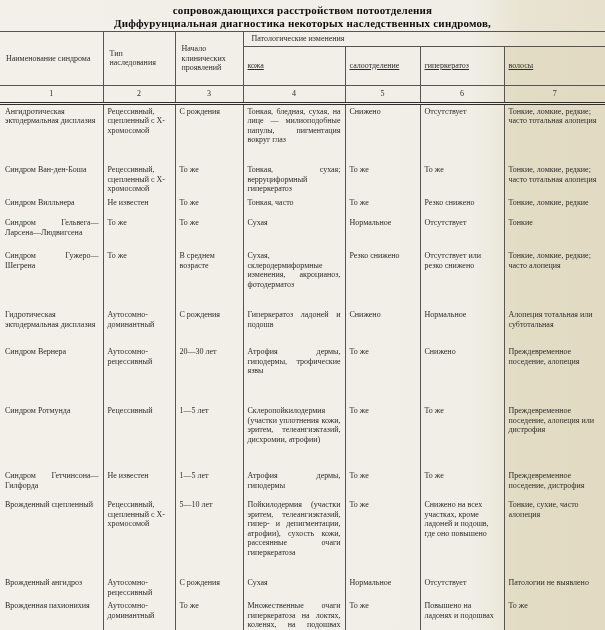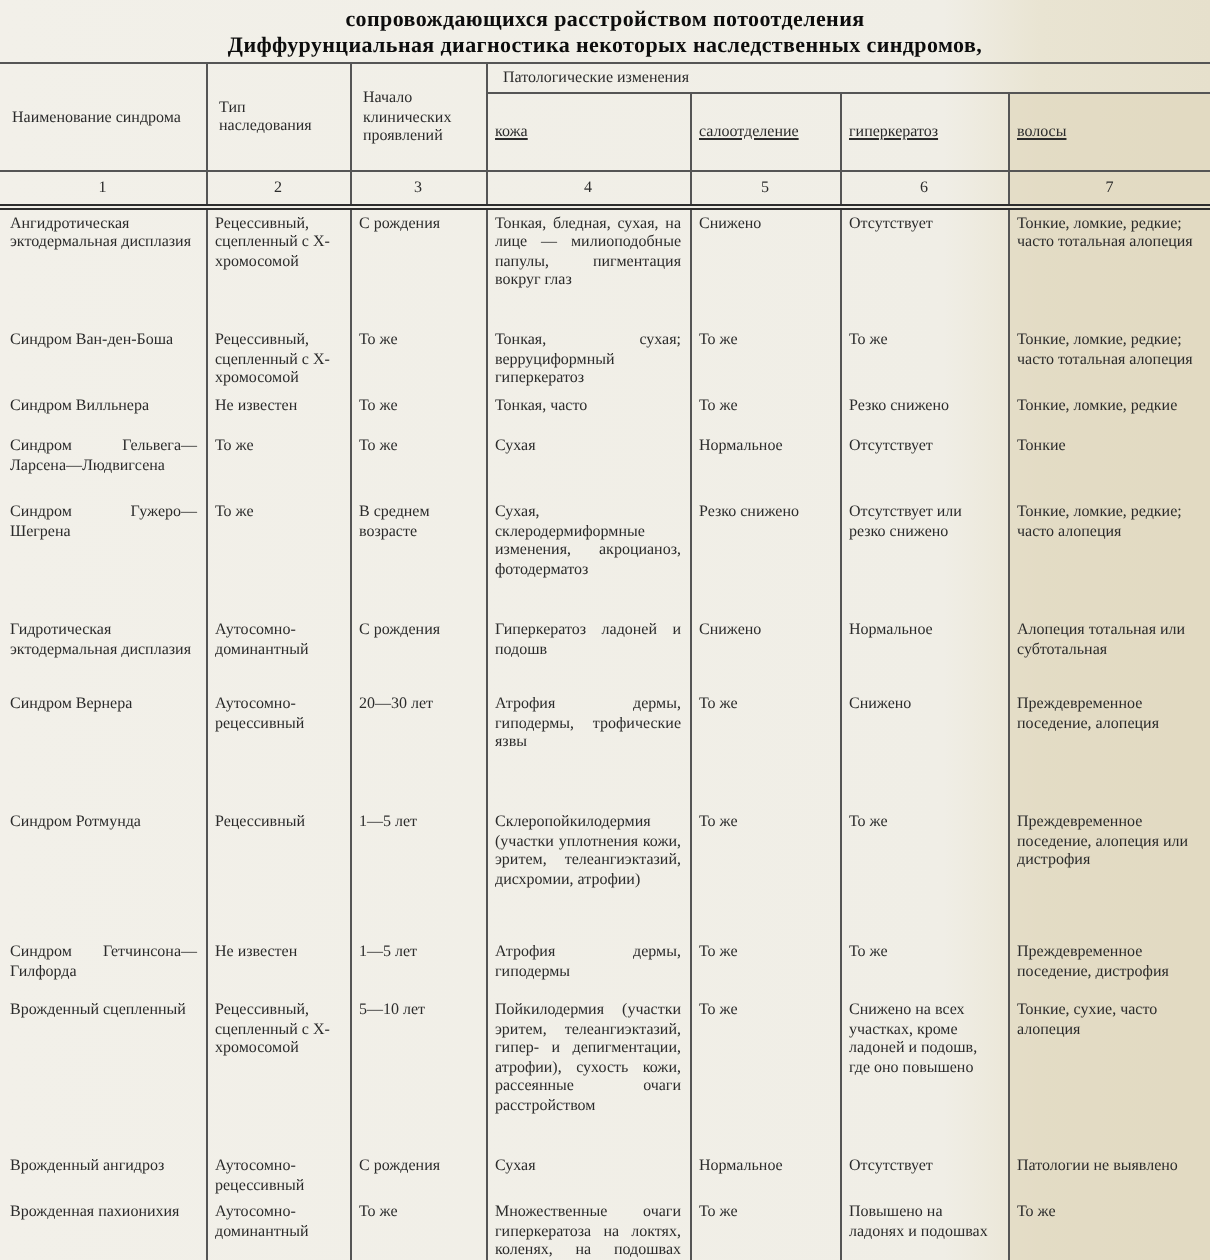--- a/index.html
+++ b/index.html
@@ -192,21 +192,21 @@
           <td class="c2">1—5 лет</td>
           <td class="c3">Атрофия дермы, гиподермы</td>
           <td class="c4">То же</td>
           <td class="c5">То же</td>
           <td class="c6">Преждевременное поседение, дистрофия</td>
         </tr>
         <tr>
           <td class="c0">Врожденный сцепленный</td>
           <td class="c1">Рецессивный, сцепленный с Х-хромосомой</td>
           <td class="c2">5—10 лет</td>
-          <td class="c3">Пойкилодермия (участки эритем, телеангиэктазий, гипер- и депигментации, атрофии), сухость кожи, рассеянные очаги расстройством</td>
+          <td class="c3">Пойкилодермия (участки эритем, телеангиэктазий, гипер- и депигментации, атрофии), сухость кожи, рассеянные очаги гиперкератоза</td>
           <td class="c4">То же</td>
           <td class="c5">Снижено на всех участках, кроме ладоней и подошв, где оно повышено</td>
           <td class="c6">Тонкие, сухие, часто алопеция</td>
         </tr>
         <tr>
           <td class="c0">Врожденный ангидроз</td>
           <td class="c1">Аутосомно-рецессивный</td>
           <td class="c2">С рождения</td>
           <td class="c3">Сухая</td>
           <td class="c4">Нормальное</td>

